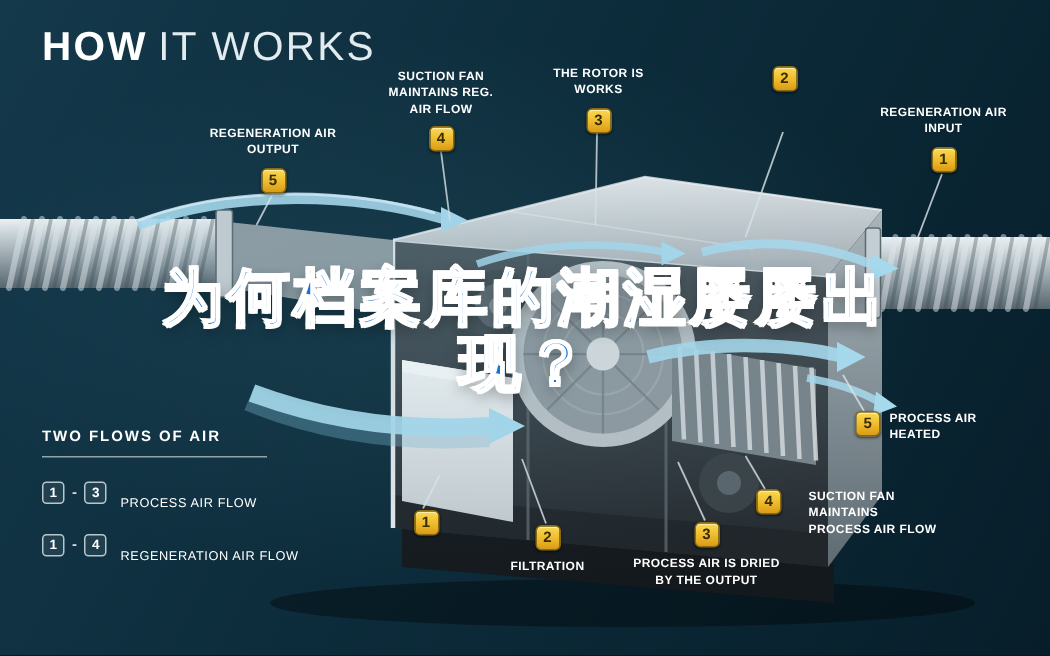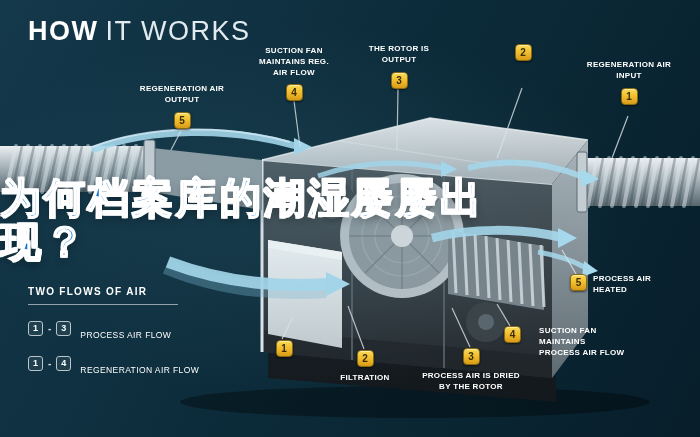--- a/index.html
+++ b/index.html
@@ -26,31 +26,31 @@
     width:17px; height:17px; flex:0 0 auto; border-radius:4px;
     background:linear-gradient(180deg,#f9da55 0%,#eeba2b 55%,#d99c18 100%);
     border:1px solid #8a6a10; color:#3a2c03; font-size:10px; font-weight:bold;
     display:flex; align-items:center; justify-content:center;
     box-shadow:0 1px 2px rgba(0,0,0,.55), inset 0 1px 0 rgba(255,255,255,.5);
   }
   .co-t5{ left:136px; top:84px;  width:92px; }
   .co-t4{ left:252px; top:46px;  width:84px; }
   .co-t3{ left:362px; top:44px;  width:74px; }
   .co-t2{ left:478px; top:44px;  width:90px; }
-  .co-t1{ left:586px; top:60px;  width:86px; }
+  .co-t1{ left:586px; top:70px;  width:86px; }
   .co-b1{ left:246px; top:340px; width:76px; }
   .co-b2{ left:332px; top:350px; width:66px; }
   .co-b3{ left:418px; top:348px; width:106px; }
   .co-b4{ left:504px; top:326px; }
   .co-b5{ left:570px; top:274px; }
   .co-b4 .callout-label{ width:88px;margin-left:12px; }
   .co-b5 .callout-label{ width:70px; }
 
   .headline{
-    position:absolute; left:0; right:0; top:176px; z-index:9; 
+    position:absolute; left:0; right:0; top:176px; z-index:9; text-align:center;
     color:#1474cf; font-weight:bold; font-size:41px; line-height:1.08; letter-spacing:3px;
     -webkit-text-stroke:1.5px #ffffff;
     text-shadow:-1px -1px 0 #fff, 1px -1px 0 #fff, -1px 1px 0 #fff, 1px 1px 0 #fff, 0 4px 9px rgba(0,0,0,.4);
   }
 
   .legend{ position:absolute; left:28px; top:286px; z-index:5; color:#fff; }
   .legend-title{ font-size:10px; font-weight:bold; letter-spacing:1.3px; }
   .legend-rule{ width:150px; height:1px; background:rgba(255,255,255,.55); margin:7px 0 4px; }
   .legend-row{ display:flex; align-items:center; gap:5px; margin-top:11px; }
   .badge-o{
@@ -221,41 +221,41 @@
 
   <div class="callout co-col co-t5">
     <div class="callout-label">REGENERATION AIR OUTPUT</div>
     <div class="badge">5</div>
   </div>
   <div class="callout co-col co-t4">
     <div class="callout-label">SUCTION FAN MAINTAINS REG. AIR FLOW</div>
     <div class="badge">4</div>
   </div>
   <div class="callout co-col co-t3">
-    <div class="callout-label">THE ROTOR IS OUTPUT</div>
+    <div class="callout-label">THE ROTOR IS WORKS</div>
     <div class="badge">3</div>
   </div>
   <div class="callout co-col co-t2">
     <div class="badge">2</div>
   </div>
   <div class="callout co-col co-t1">
     <div class="callout-label">REGENERATION AIR INPUT</div>
     <div class="badge">1</div>
   </div>
 
   <div class="callout co-col co-b1">
     <div class="badge">1</div>
   </div>
   <div class="callout co-col co-b2">
     <div class="badge">2</div>
     <div class="callout-label">FILTRATION</div>
   </div>
   <div class="callout co-col co-b3">
     <div class="badge">3</div>
-    <div class="callout-label">PROCESS AIR IS DRIED BY THE ROTOR</div>
+    <div class="callout-label">PROCESS AIR IS DRIED BY THE OUTPUT</div>
   </div>
 
   <div class="callout co-row co-b4">
     <div class="badge">4</div>
     <div class="callout-label">SUCTION FAN MAINTAINS PROCESS AIR FLOW</div>
   </div>
   <div class="callout co-row co-b5">
     <div class="badge">5</div>
     <div class="callout-label">PROCESS AIR HEATED</div>
   </div>

